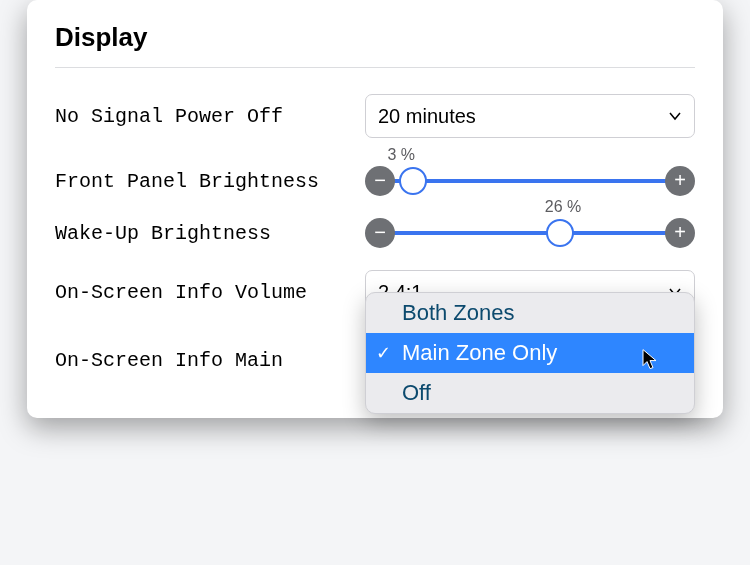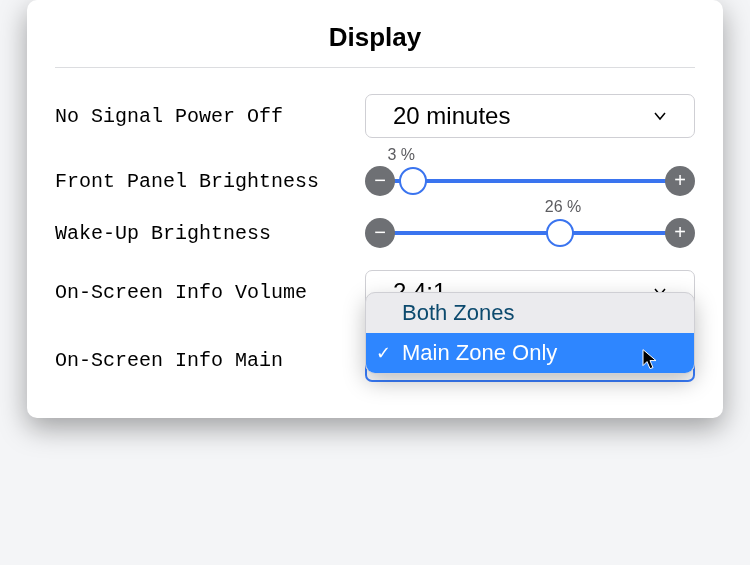--- a/index.html
+++ b/index.html
@@ -12,21 +12,21 @@
   .panel {
     background: #fff;
     width: 696px;
     margin: 0 auto;
     border-radius: 10px;
     box-shadow: 0 10px 28px rgba(0,0,0,0.35);
     padding: 22px 28px 36px 28px;
     position: relative;
   }
   .title {
-    text-align: center;
+    text-align: left;
     font-size: 26px;
     font-weight: 700;
     color: #000;
     margin: 0 0 14px 0;
   }
   .hr {
     border: none;
     border-top: 1px solid #dcdde0;
     margin: 0 0 26px 0;
   }
@@ -42,25 +42,25 @@
     color: #000;
     font-family: Liberation Mono, monospace;
   }
   .control { flex: 1; position: relative; }
   .select {
     width: 100%;
     border: 1px solid #cfcfd4;
     border-radius: 7px;
     background: #fff;
     height: 44px;
-    padding: 0 27px;
+    padding: 0 12px;
     display: flex;
     align-items: center;
     justify-content: space-between;
-    font-size: 24px;
+    font-size: 20px;
     color: #000;
     cursor: pointer;
   }
   .select.focused {
     border: 2px solid #397eff;
     border-radius: 7px;
   }
   .chev svg { display:block; }
   
   .slider-wrap { position: relative; }
@@ -235,17 +235,18 @@
           <svg width="14" height="14" viewBox="0 0 14 14">
               <path d="M2 4l5 6 5-6" fill="none" stroke="#000" stroke-width="1.5"></path>
             </svg>
         </span>
       </div>
       <div class="dropdown" id="zone-dropdown">
           <div class="dd-item"><span>Both Zones</span></div>
           <div class="dd-item selected"><span class="dd-check">✓</span><span>Main Zone Only</span><span class="cursor"><svg width="18" height="22" viewBox="0 0 18 22">
                 <path d="M1 1 L1 17 L5 13 L8 20 L11 19 L8 12 L14 12 Z" fill="#000" stroke="#fff" stroke-width="1"></path>
               </svg></span></div>
+          <div class="dd-item"><span>Off</span></div>
         </div>
     </div>
   </div>
 
 </div>
 
 </body></html>

